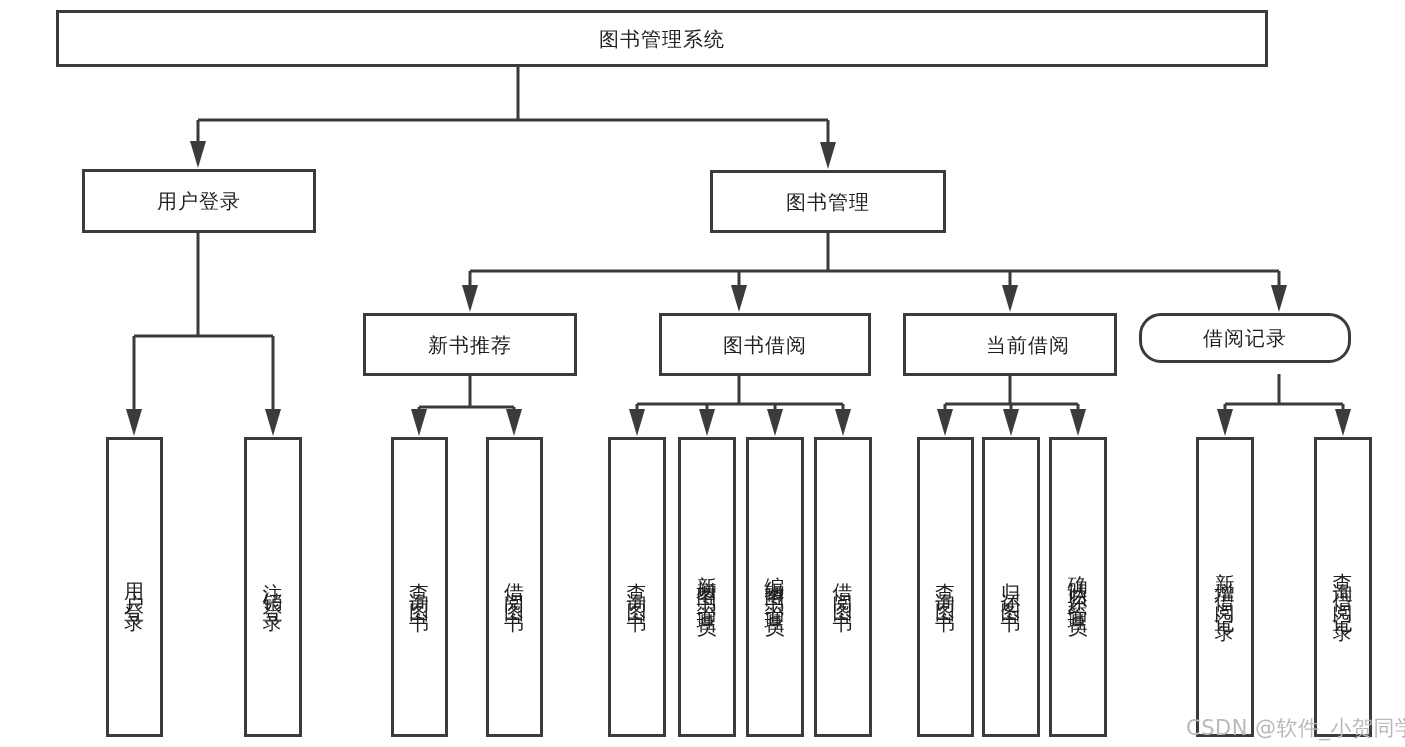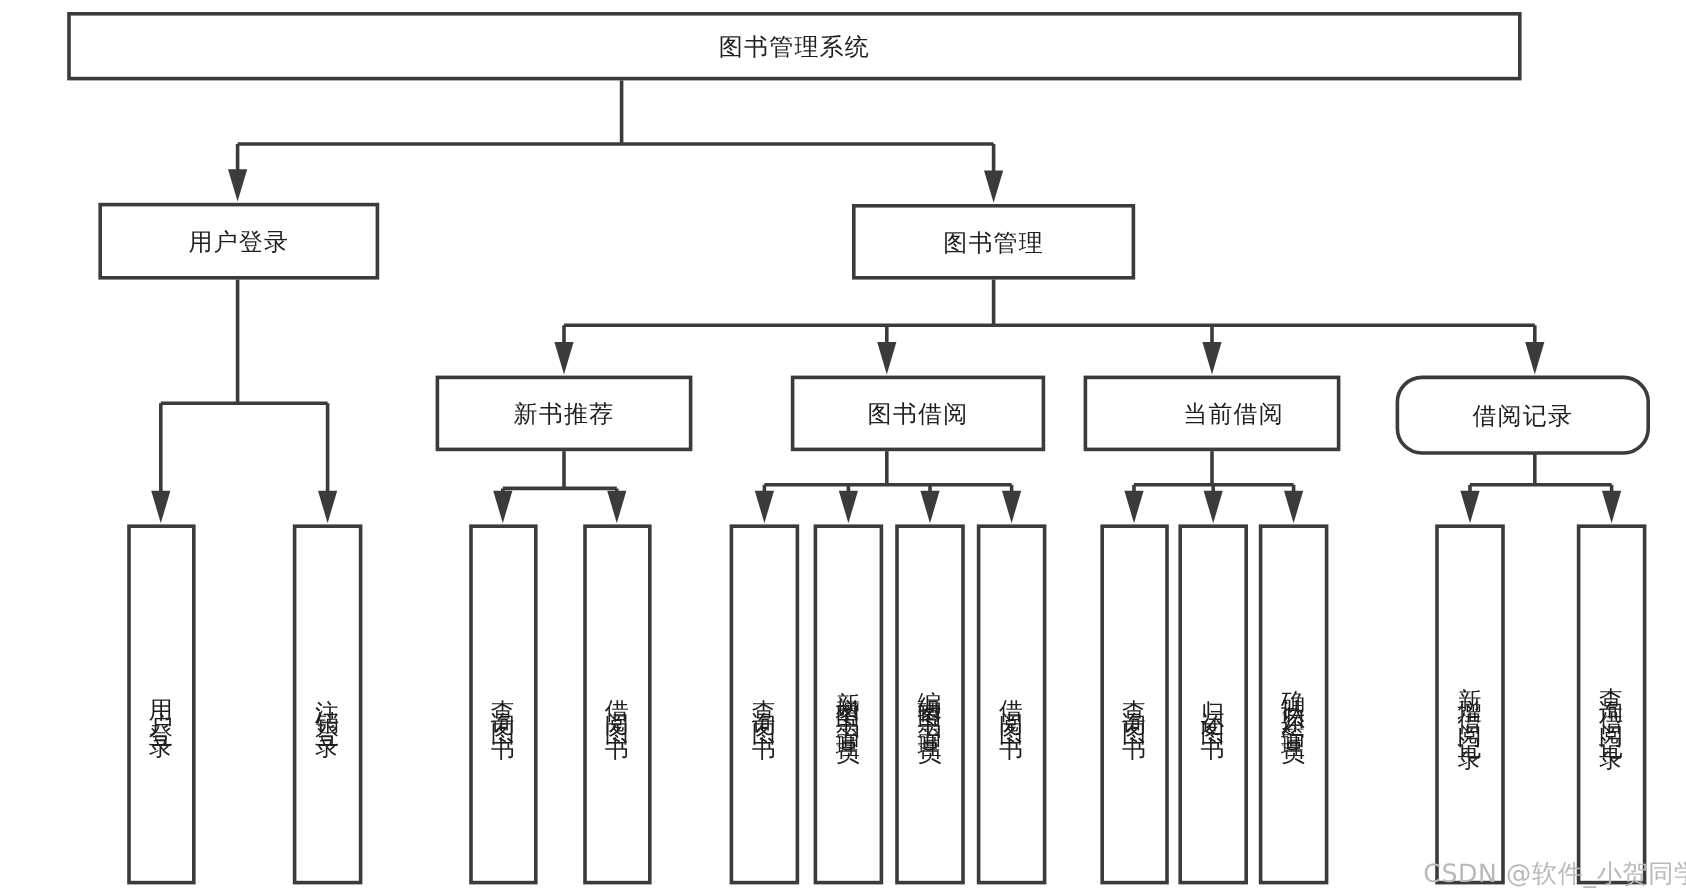--- a/index.html
+++ b/index.html
@@ -113,21 +113,21 @@
 
   <div class="box" style="left:363px; top:313px; width:214px; height:63px;">
     <span class="hlabel">新书推荐</span>
   </div>
   <div class="box" style="left:633px; top:313px; width:212px; height:63px;margin-left:26px;">
     <span class="hlabel">图书借阅</span>
   </div>
   <div class="box" style="left:903px; top:313px; width:214px; height:63px;padding-left:36px;">
     <span class="hlabel">当前借阅</span>
   </div>
-  <div class="box" style="left:1163px; top:313px; width:212px; height:66px;border-radius:22px;">
+  <div class="box" style="left:1139px; top:313px; width:212px; height:50px;border-radius:22px;">
     <span class="hlabel">借阅记录</span>
   </div>
 
   <div class="box" style="left:106px; top:437px; width:57px; height:300px;">
     <span class="vtext">用户登录</span>
   </div>
   <div class="box" style="left:244px; top:437px; width:58px; height:300px;">
     <span class="vtext">注销登录</span>
   </div>
 

